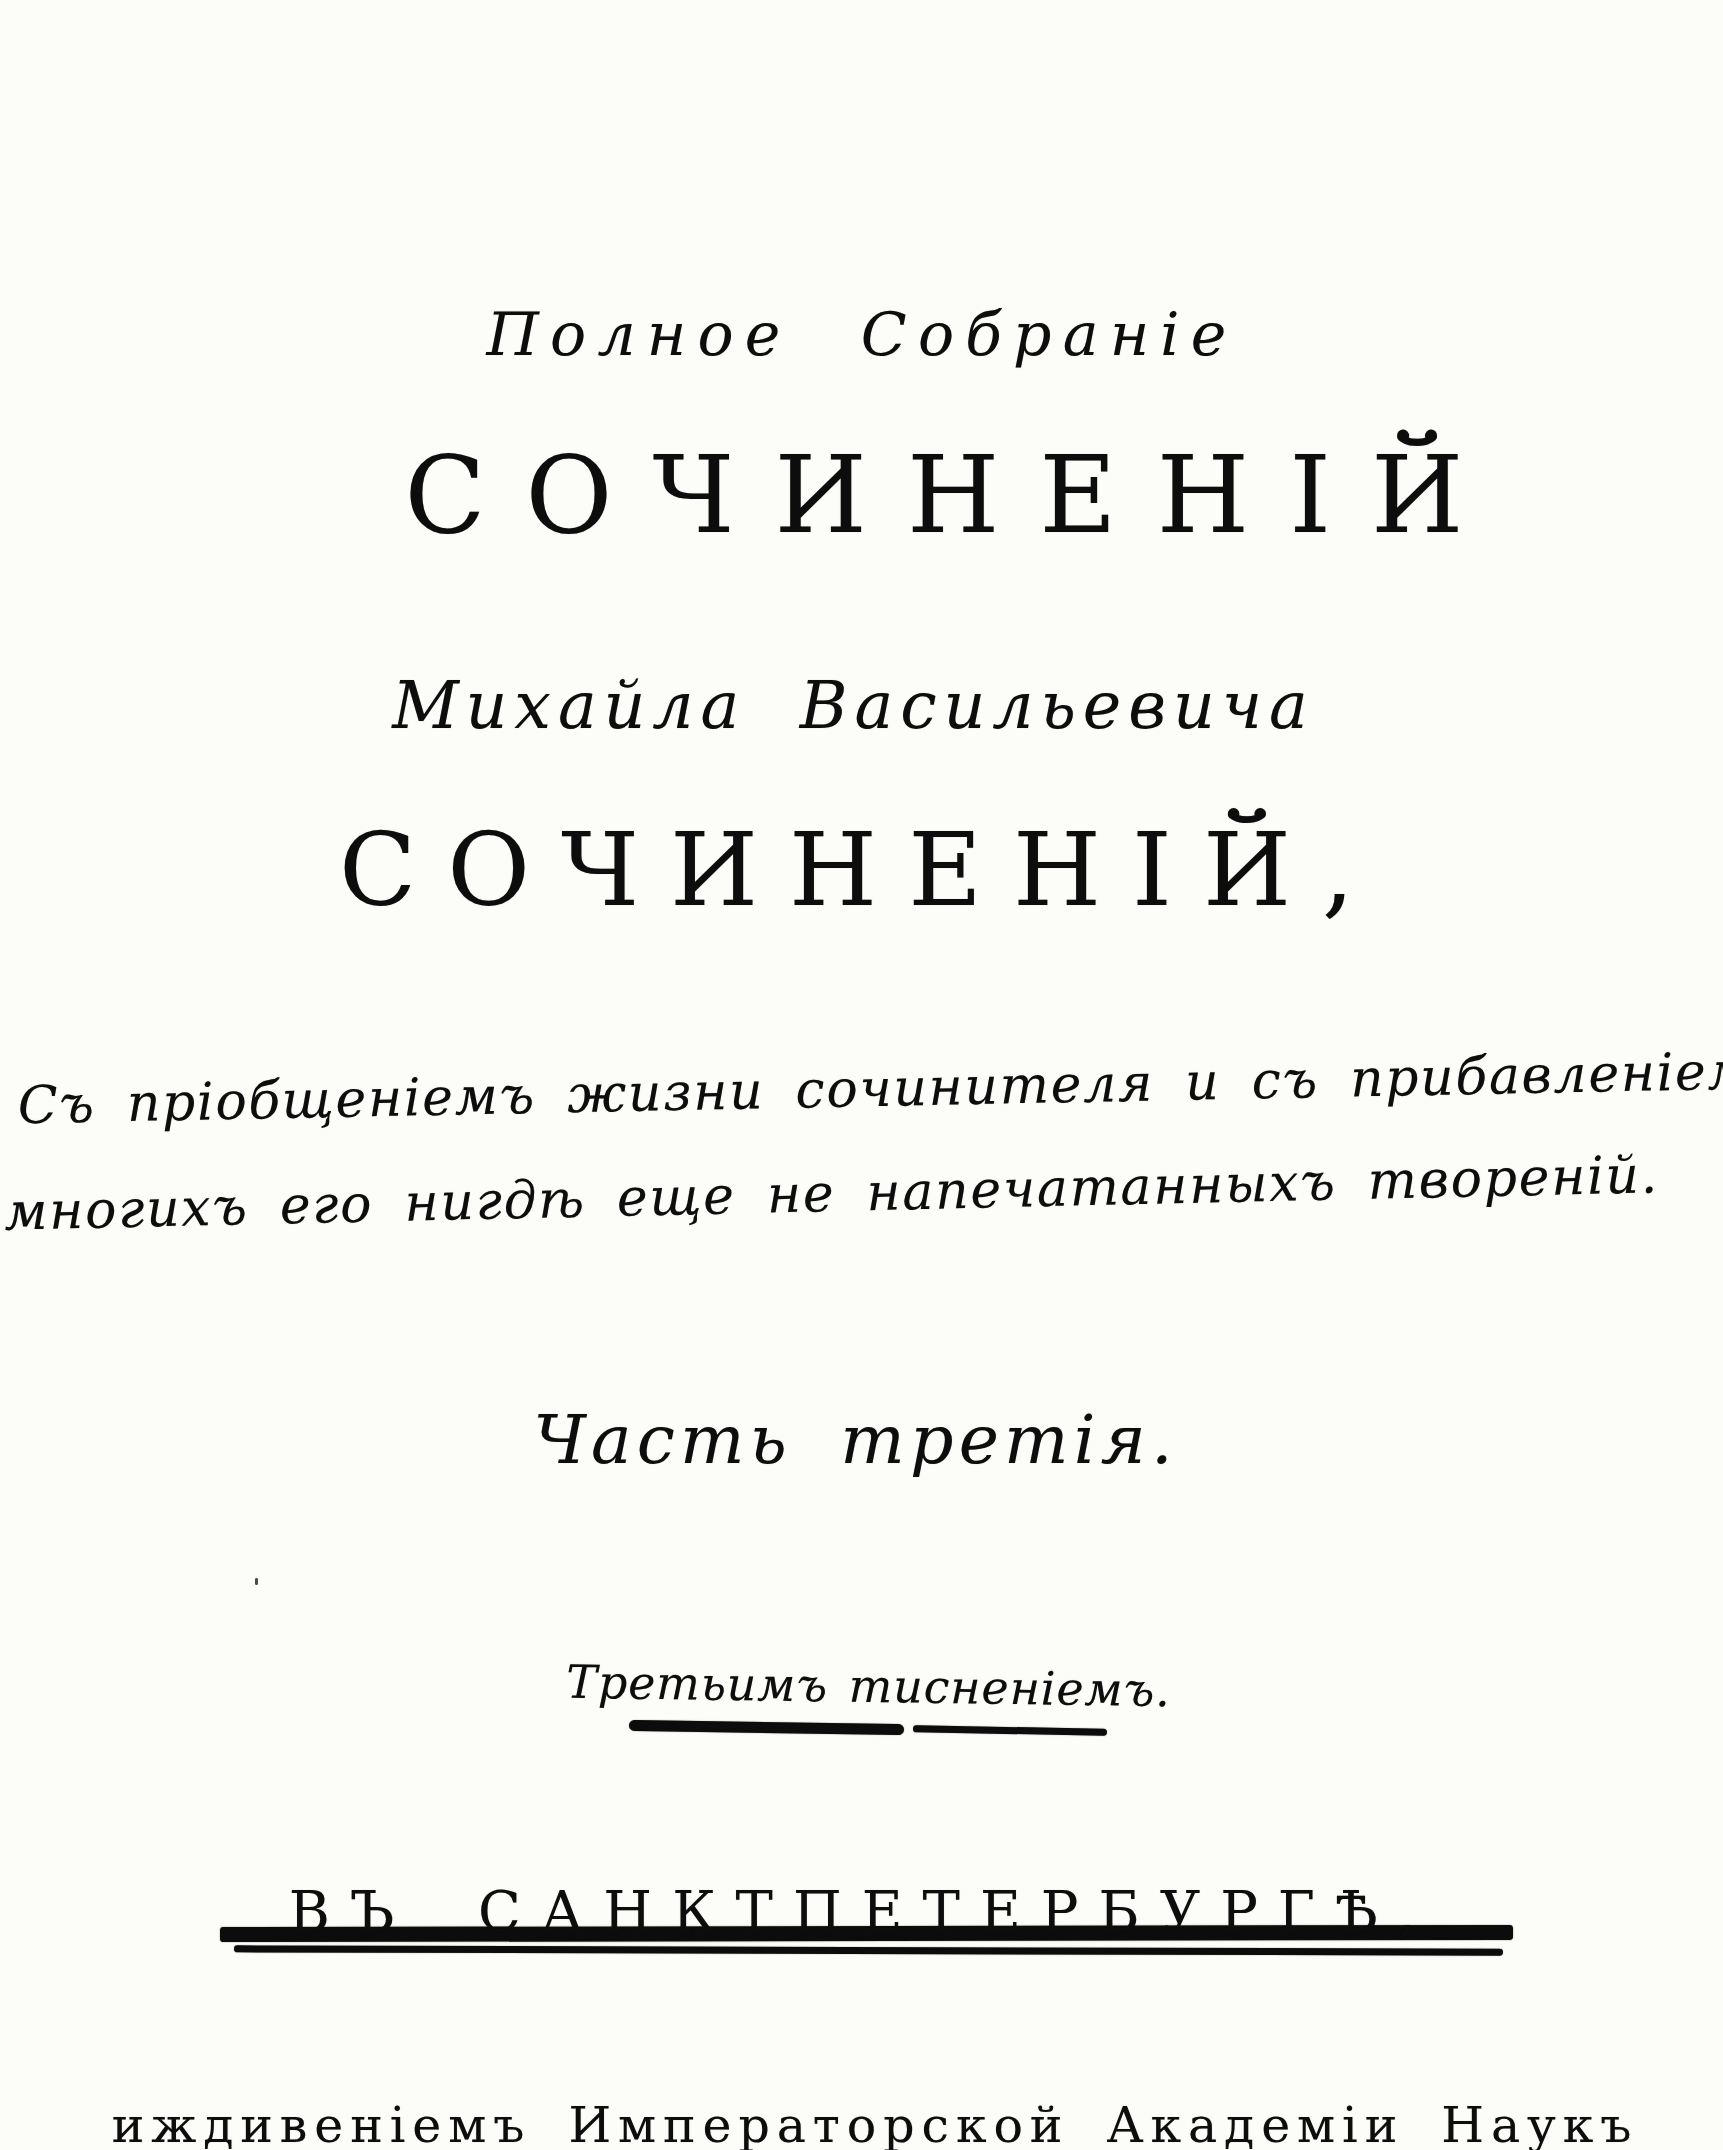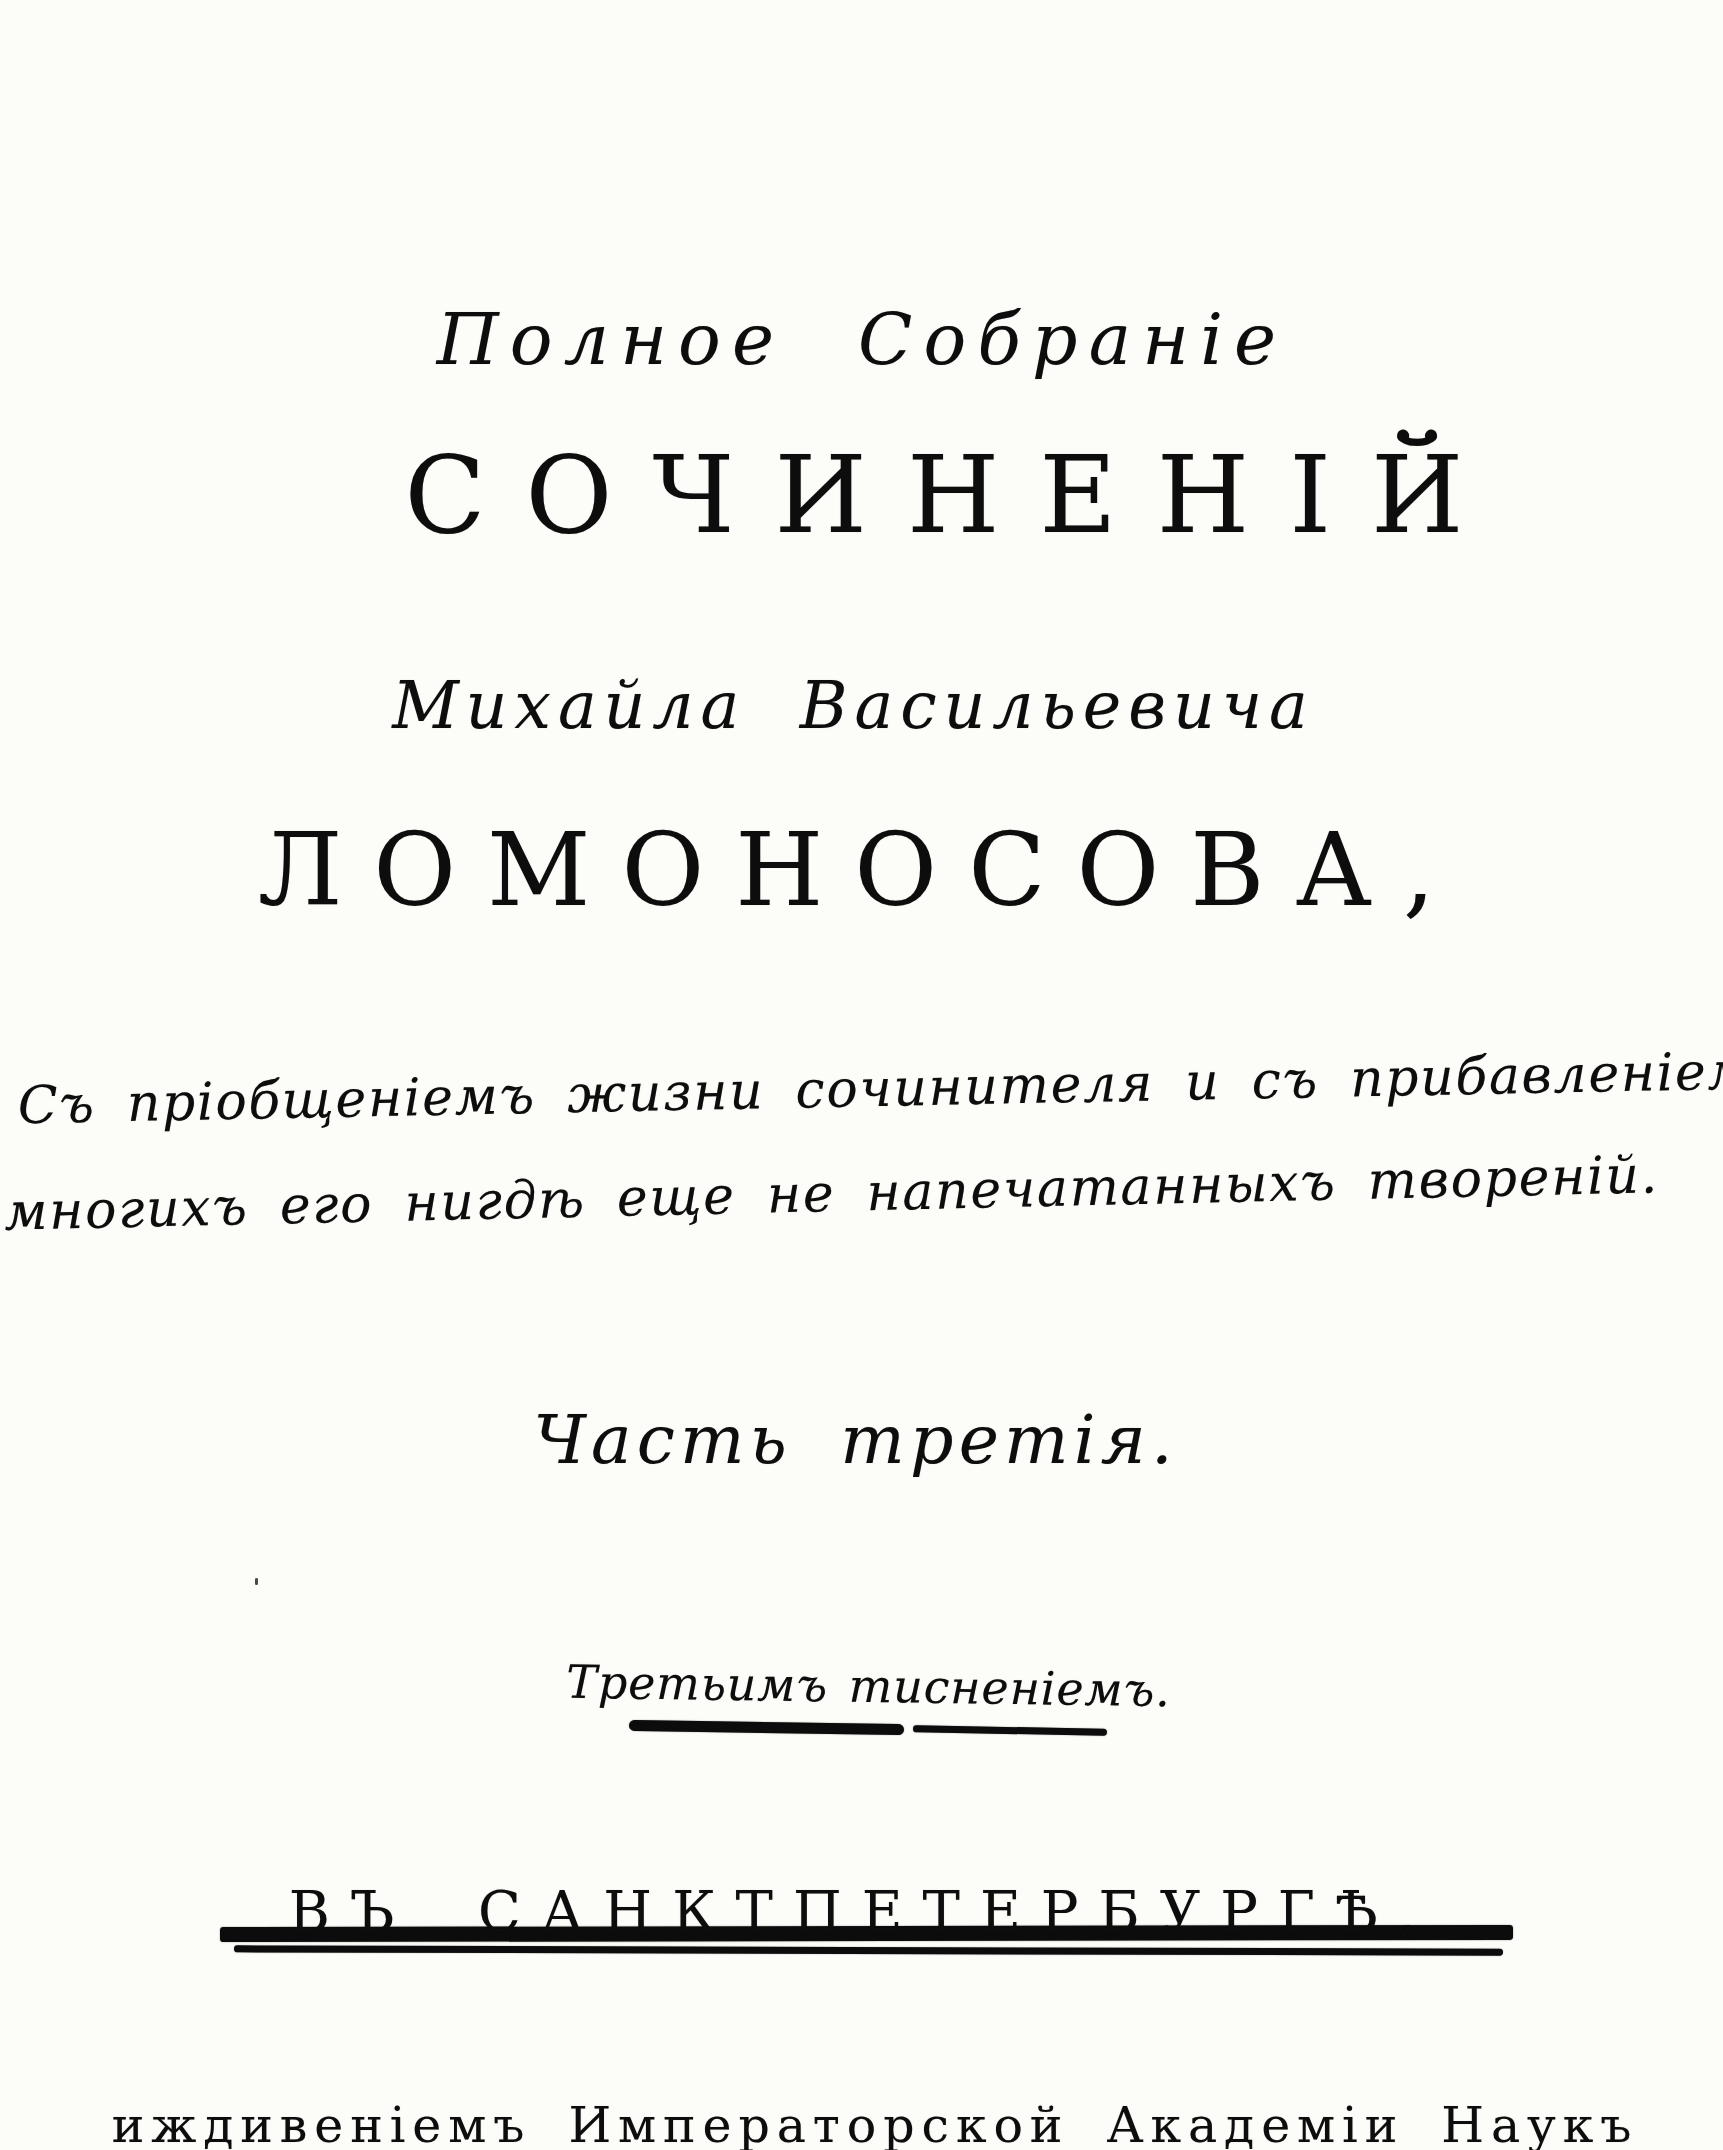--- a/index.html
+++ b/index.html
@@ -21,21 +21,21 @@
     left: 0;
     right: 0;
     text-align: center;
     white-space: nowrap;
     line-height: 1;
     text-shadow: 0 0 0.9px rgba(15,15,15,0.35);
   }
   
   .series {
     top: 304px;
-    font-size: 71px;
+    font-size: 60px;
     font-style: italic;
     letter-spacing: 11.2px;
     word-spacing: 39px;
   }
   
   .main-title {
     top: 443px;
     font-size: 106px;
     letter-spacing: 40px;
     transform: translateX(92px);
@@ -160,21 +160,21 @@
 <body>
 
 <div class="page">
 
   <div class="line series">Полное Собраніе</div>
 
   <div class="line main-title">СОЧИНЕНІЙ</div>
 
   <div class="line author-given">Михайла Васильевича</div>
 
-  <div class="line author-family">ЛОМОНОСОВА,</div>
+  <div class="line author-family">СОЧИНЕНІЙ,</div>
 
   <div class="line subtitle-1">Съ пріобщеніемъ жизни сочинителя и съ прибавленіемъ</div>
 
   <div class="line subtitle-2">многихъ его нигдѣ еще не напечатанныхъ твореній.</div>
 
   <div class="line part-line">Часть третія.</div>
 
   <div class="line edition-line">Третьимъ тисненіемъ.</div>
 
   <div class="bar edition-underline-left"></div>

